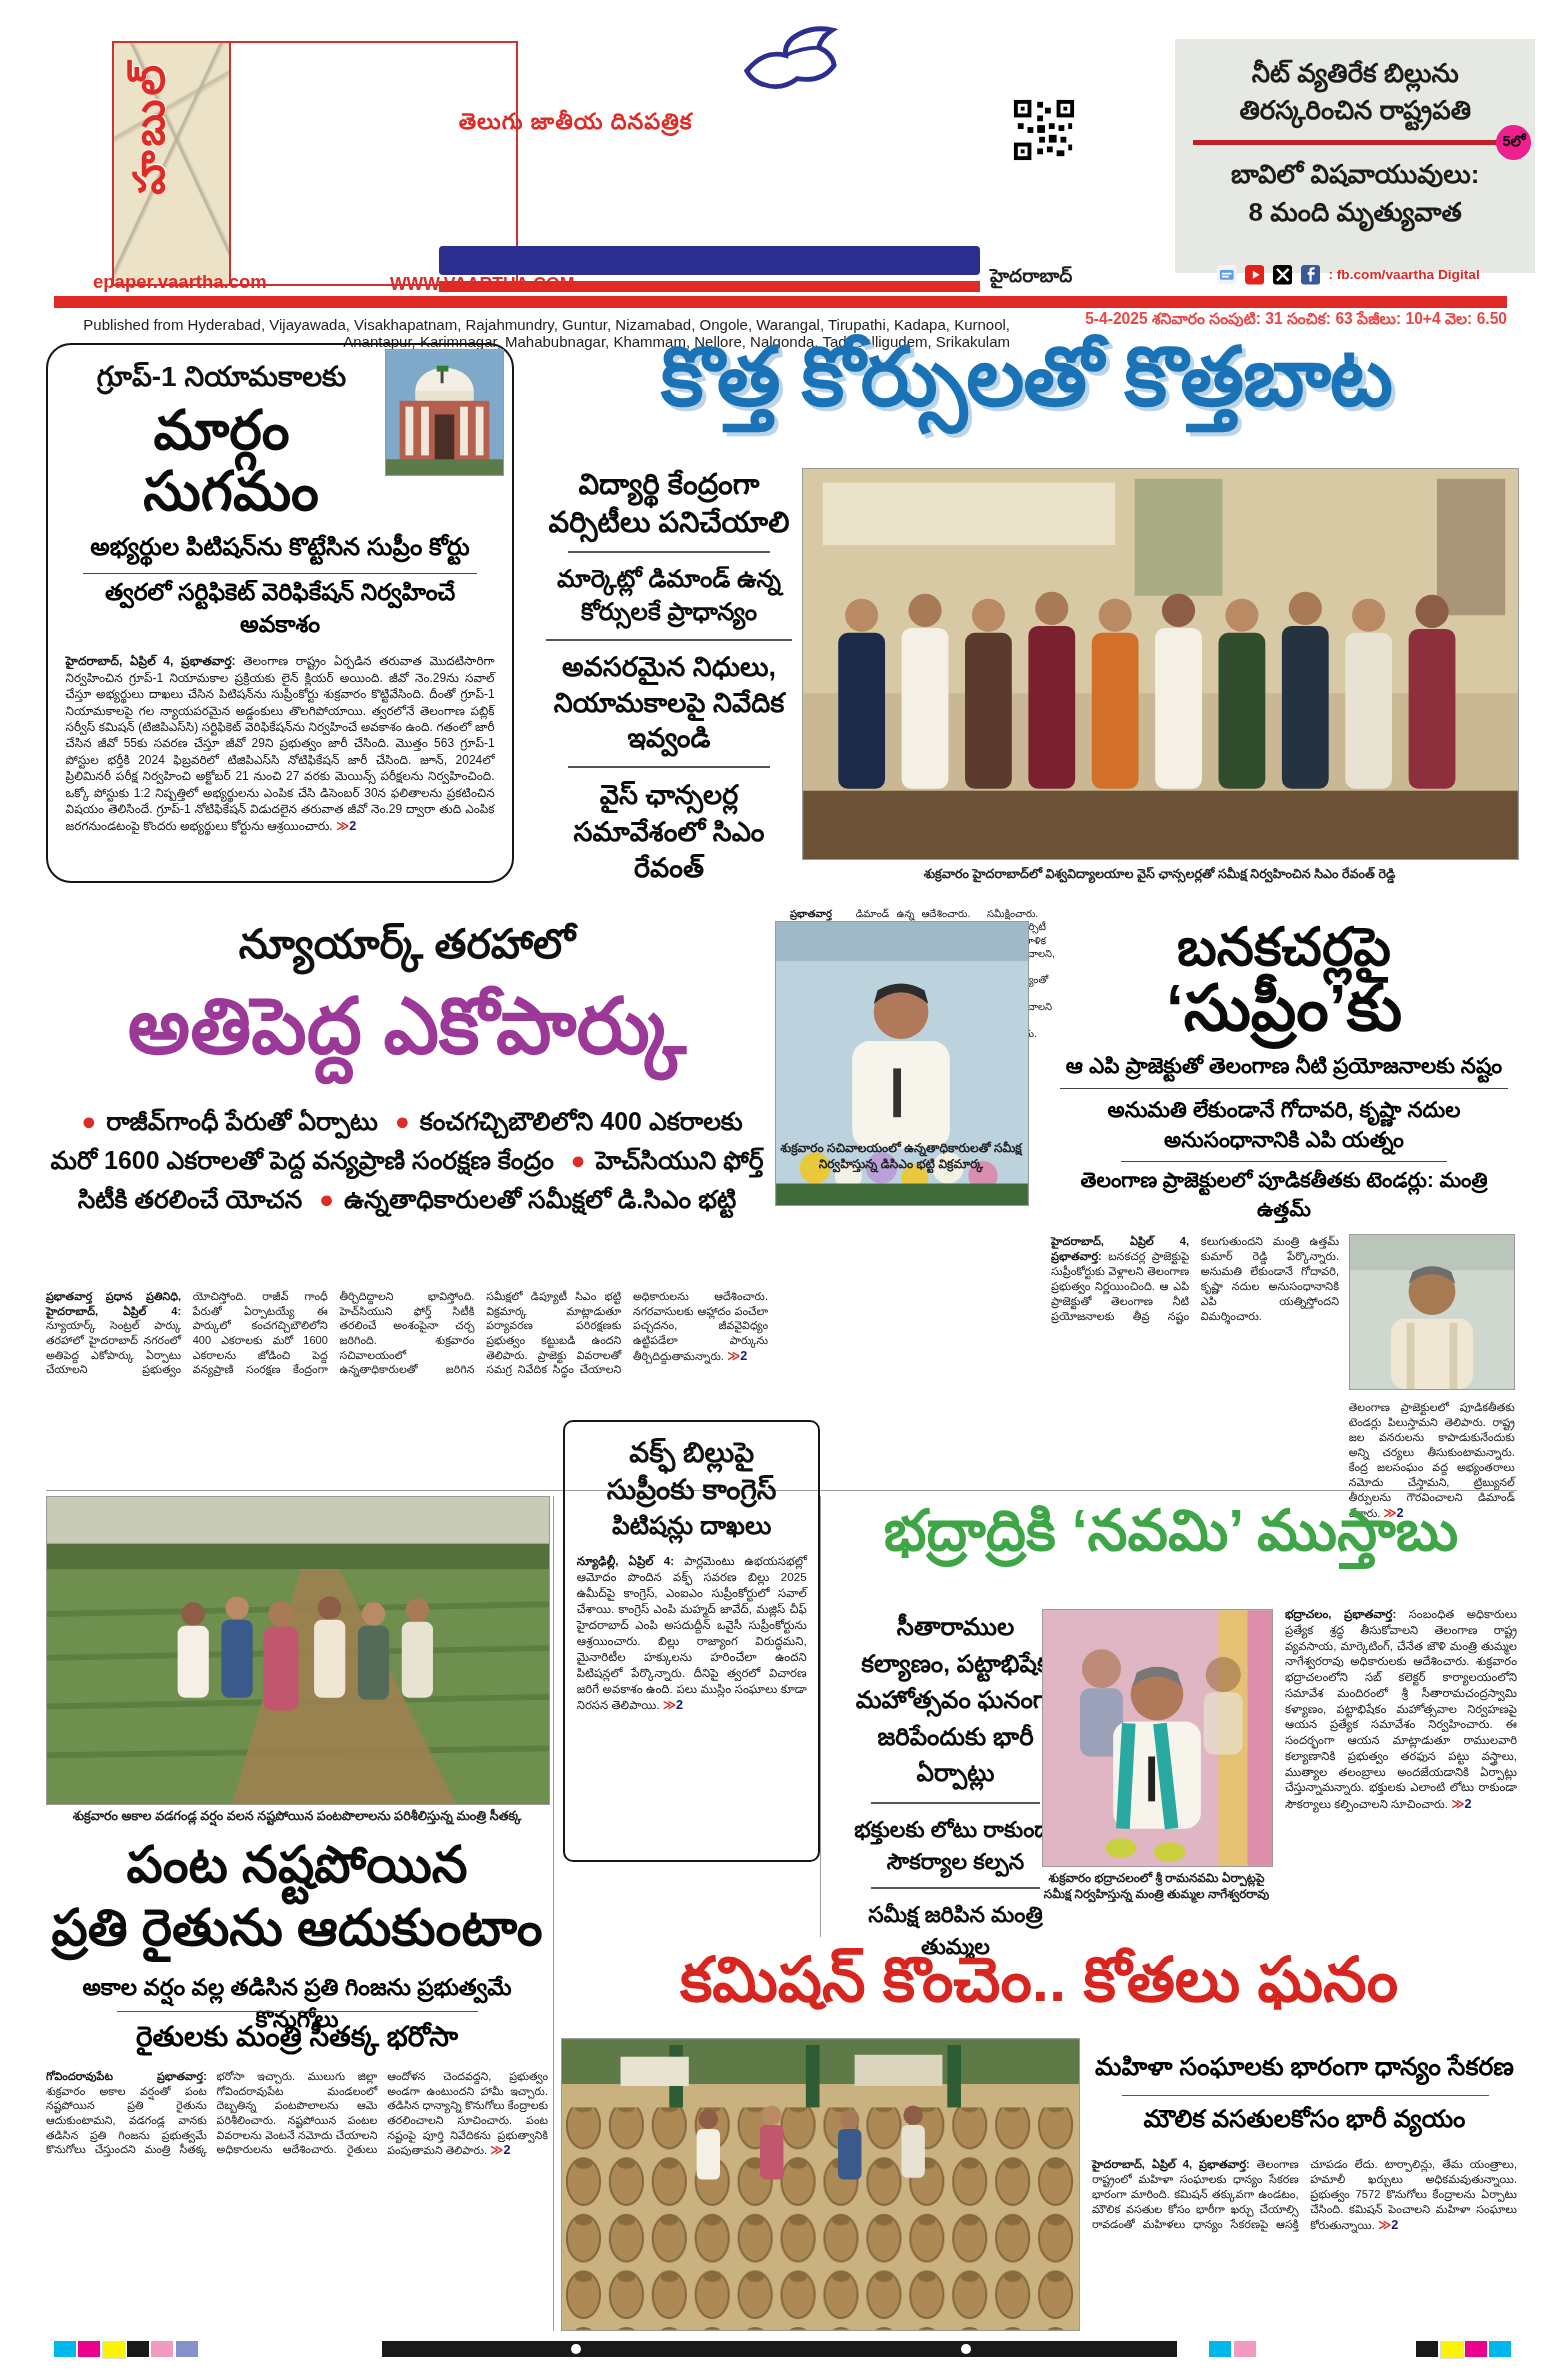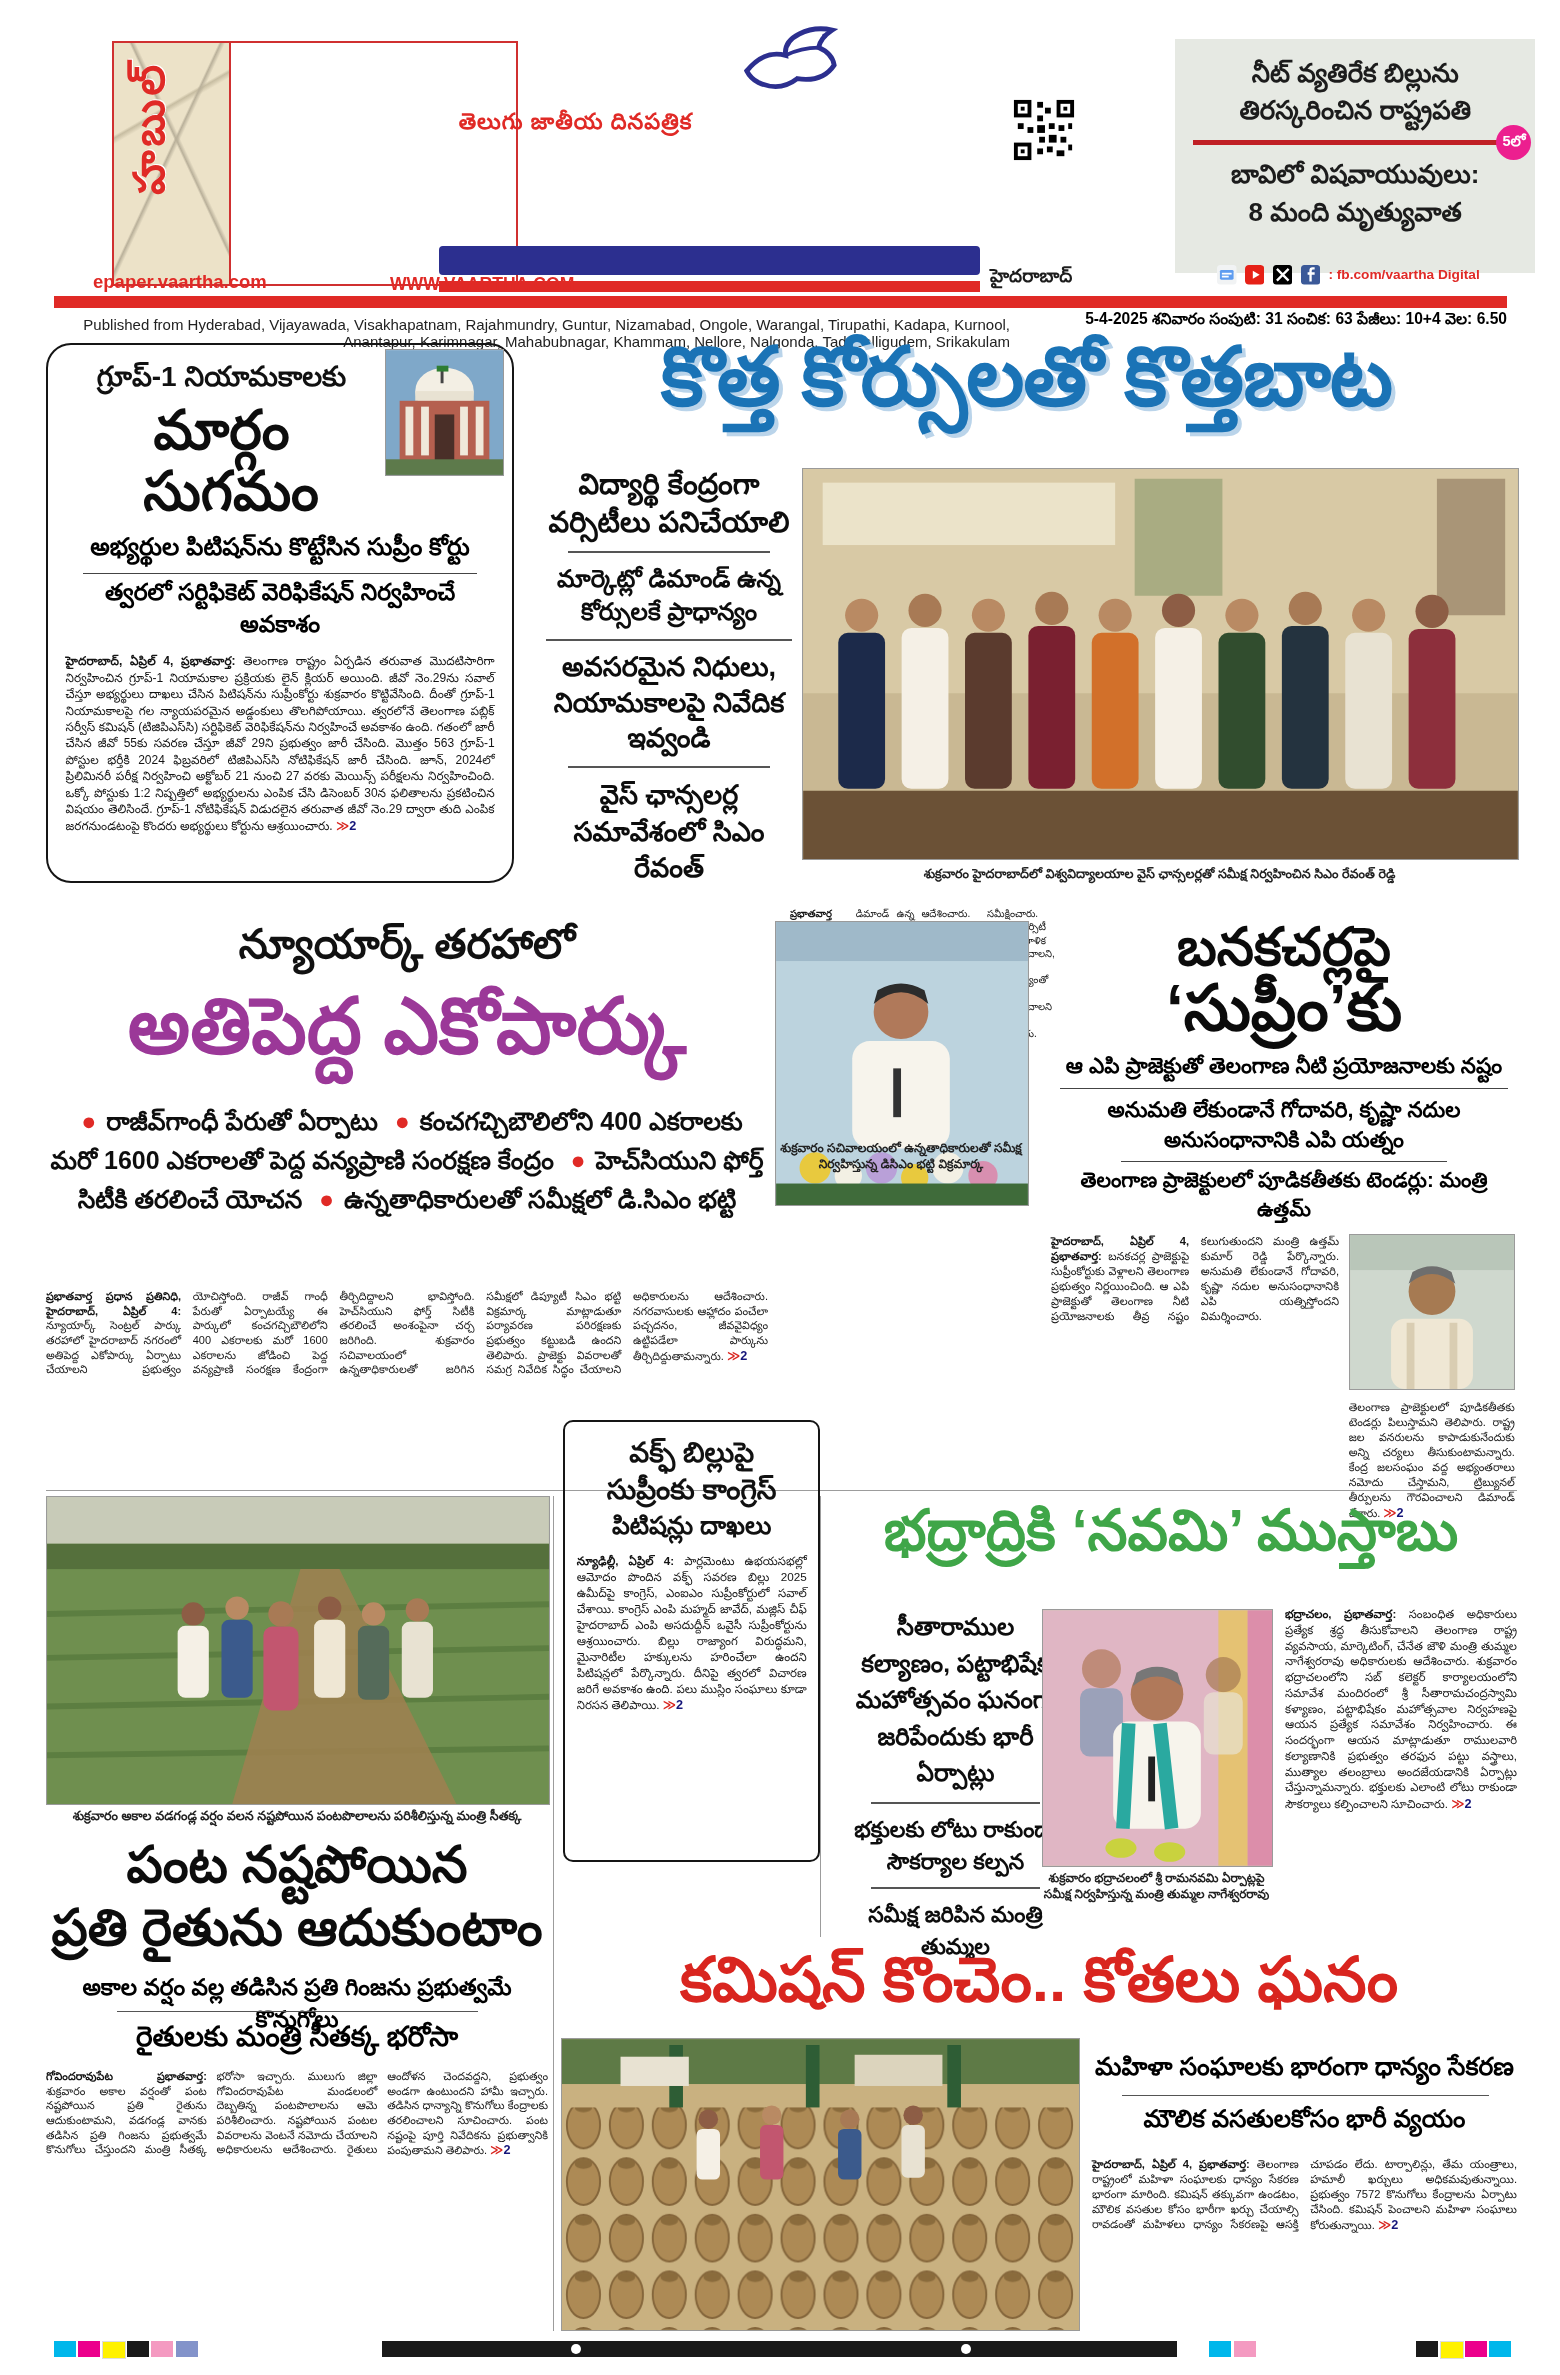--- a/index.html
+++ b/index.html
@@ -21,27 +21,27 @@
   .pb{color:#2b3990;font-weight:bold;font-size:16px;text-align:center;}
   .pr{color:#e02a26;font-weight:bold;font-size:20.5px;text-align:center;}
   .phr{width:70%;border-top:1.5px solid #e7a6c9;margin:6.8px 0;}
   .tagline{color:#e02a26;font-weight:bold;font-size:22.4px;letter-spacing:1px;}
   .logo-word{color:#2c2f8f;font-weight:bold;font-size:138px;line-height:1;letter-spacing:-3.9px;}
   .logo-bar{background:#2c2f8f;border-radius:3.9px;}
   .logo-red{background:#e02a26;}
   .topbox{background:#e6e9e3;padding:15.6px 11.7px 11.7px;}
   .topbox .t1{font-size:26px;font-weight:bold;color:#1c1c1c;text-align:center;line-height:1.45;}
   .topbox .div{position:relative;height:4.9px;background:#c02025;margin:9.8px 5.9px 11.7px 5.9px;}
-  .badge5{position:absolute;right:-13.7px;top:-14.6px;width:35px;height:35px;background:#ec1f8f;color:#ffffff;
+  .badge5{position:absolute;right:-13.7px;top:-14.6px;width:35px;height:35px;background:#ec1f8f;color:#000000;
      border-radius:50%;font-size:14.6px;font-weight:bold;display:flex;align-items:center;justify-content:center;}
   .urltxt{color:#e02a26;font-weight:bold;}
   .city{color:#1c1c1c;font-weight:bold;font-size:18.5px;}
   .redrule{background:#e02a26;}
   .publine{font-size:15px;color:#222;text-align:right;}
-  .dateline{font-size:15.6px;font-weight:bold;color:#000000;text-align:right;}
+  .dateline{font-size:15.6px;font-weight:bold;color:#ef4444;text-align:right;}
   .sicon{display:inline-block;width:19.5px;height:19.5px;vertical-align:middle;margin-right:3.9px;border-radius:2.9px;}
   
   .leadbox{border:2.9px solid #151515;border-radius:25px;padding:13.7px 17.6px;}
   .kicker{font-weight:bold;color:#111;}
   .h-lead{font-weight:bold;font-size:55px;line-height:1.12;color:#0d0d0d;}
   .sub{font-weight:bold;color:#000000;}
   .hr1{border:none;border-top:1.6px solid #444;margin:5.9px auto;}
   .bodytxt{font-size:12px;line-height:1.37;text-align:justify;color:#141414;}
   .dl{font-weight:bold;}
   .jump{font-weight:bold;color:#d9251f;font-size:12.7px;white-space:nowrap;}

